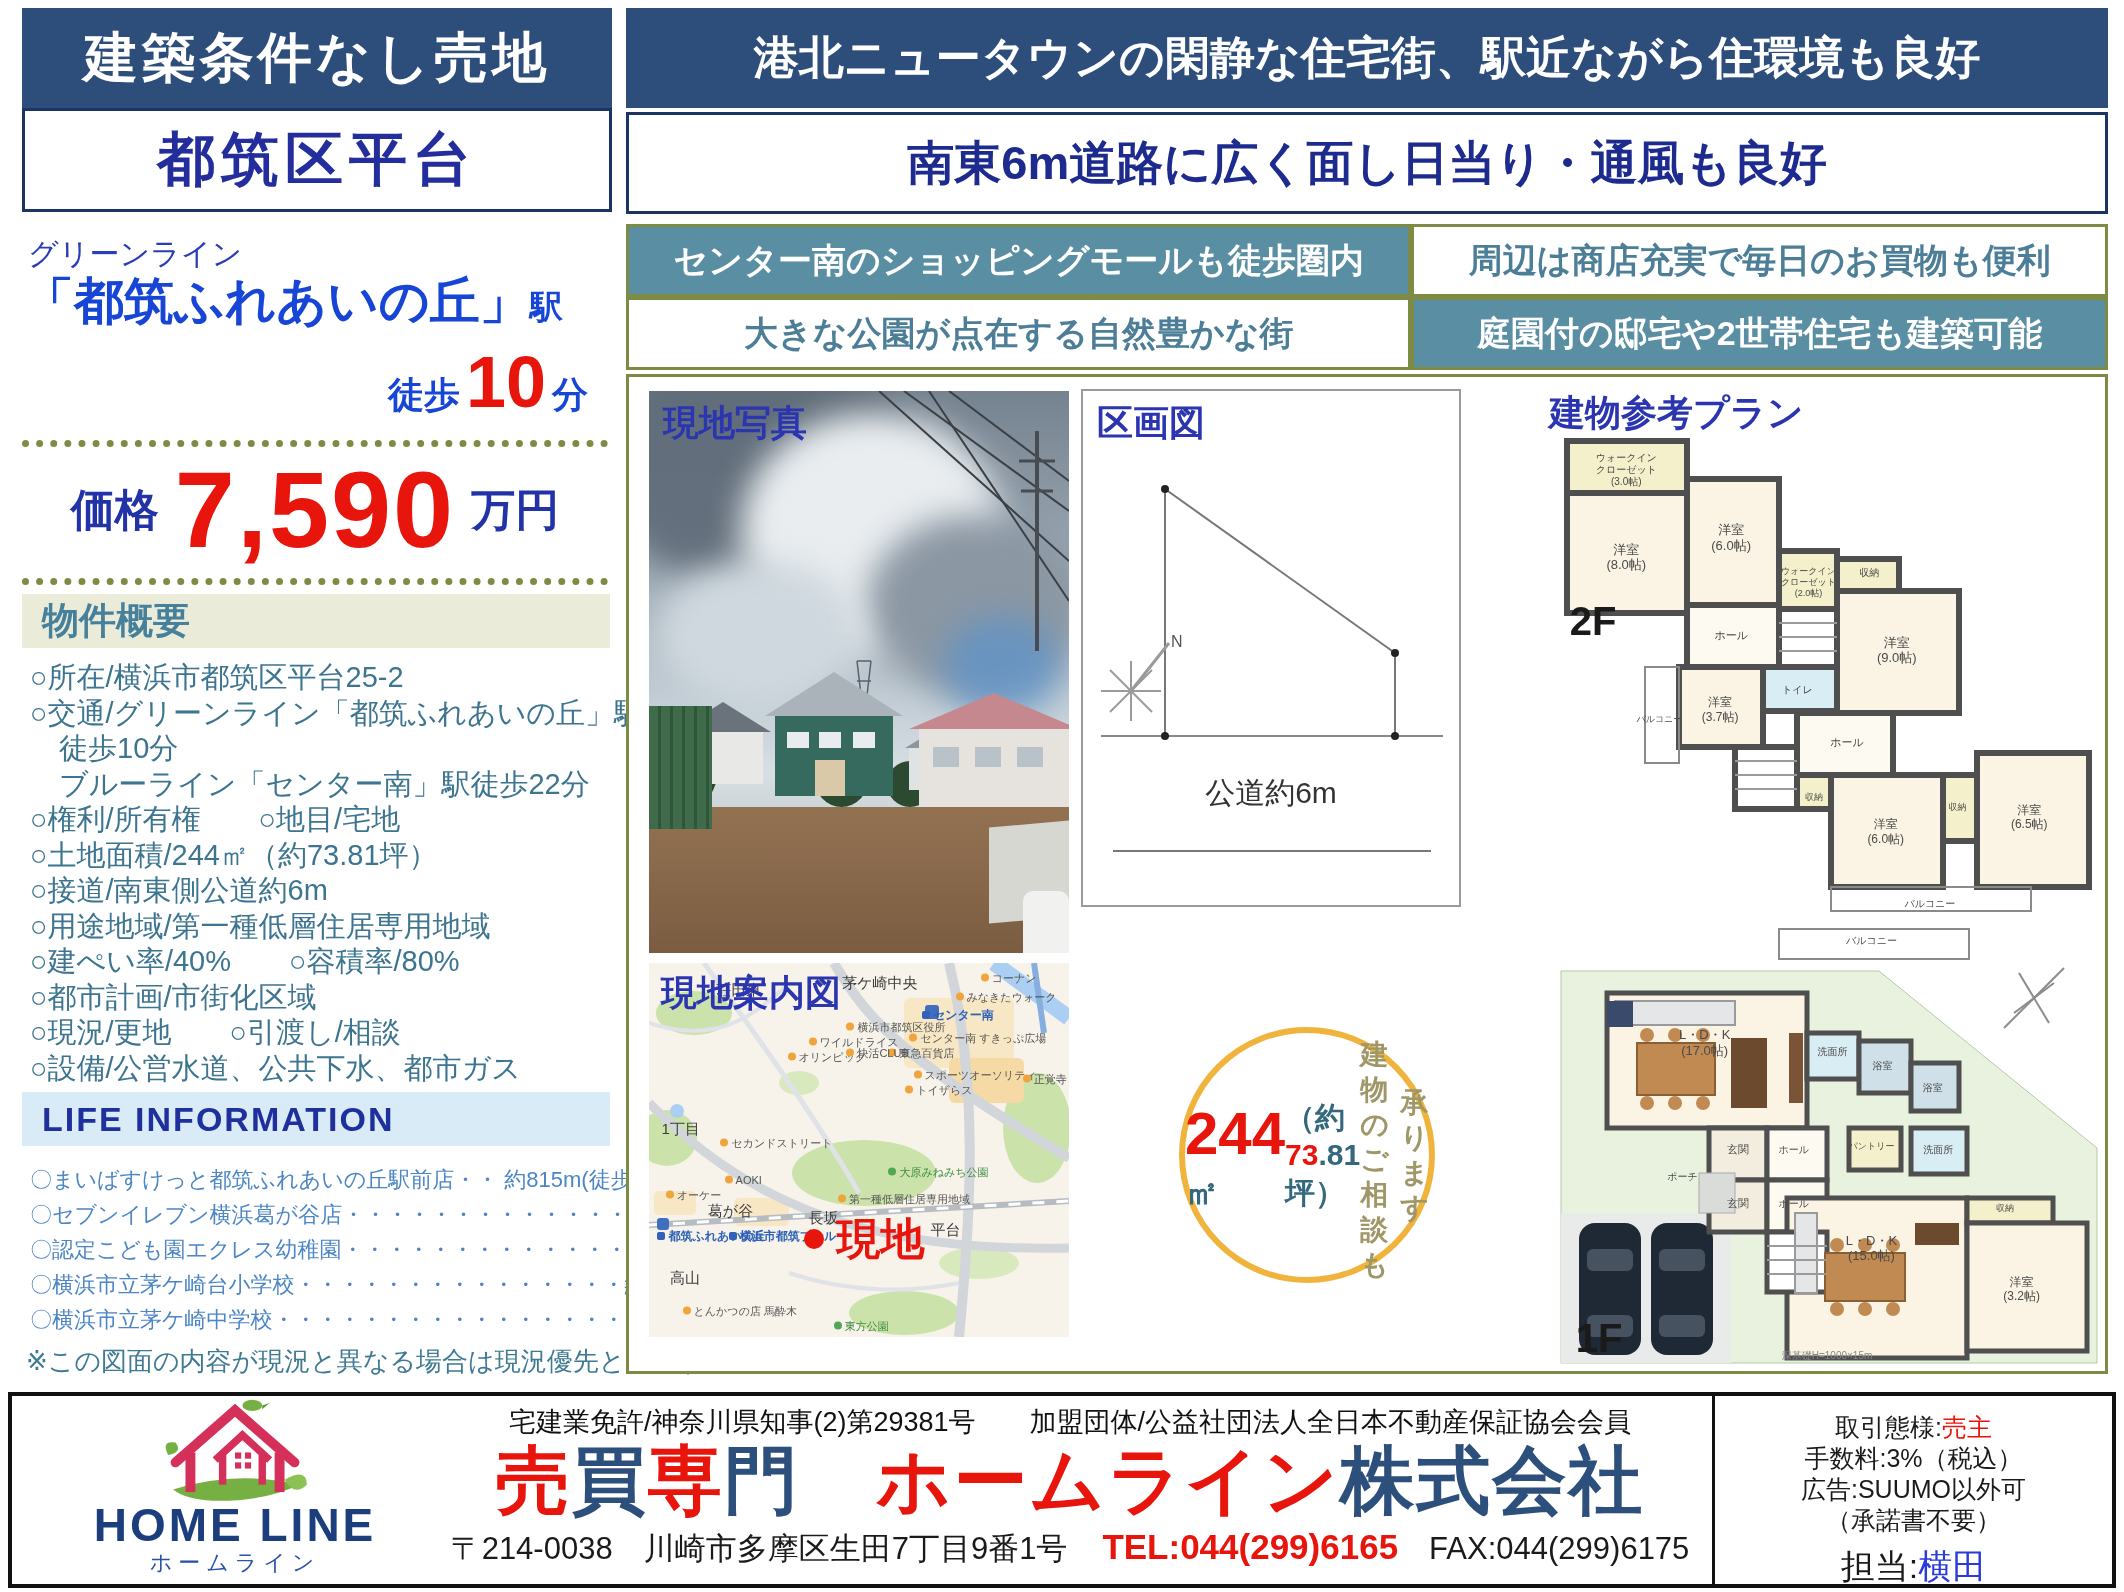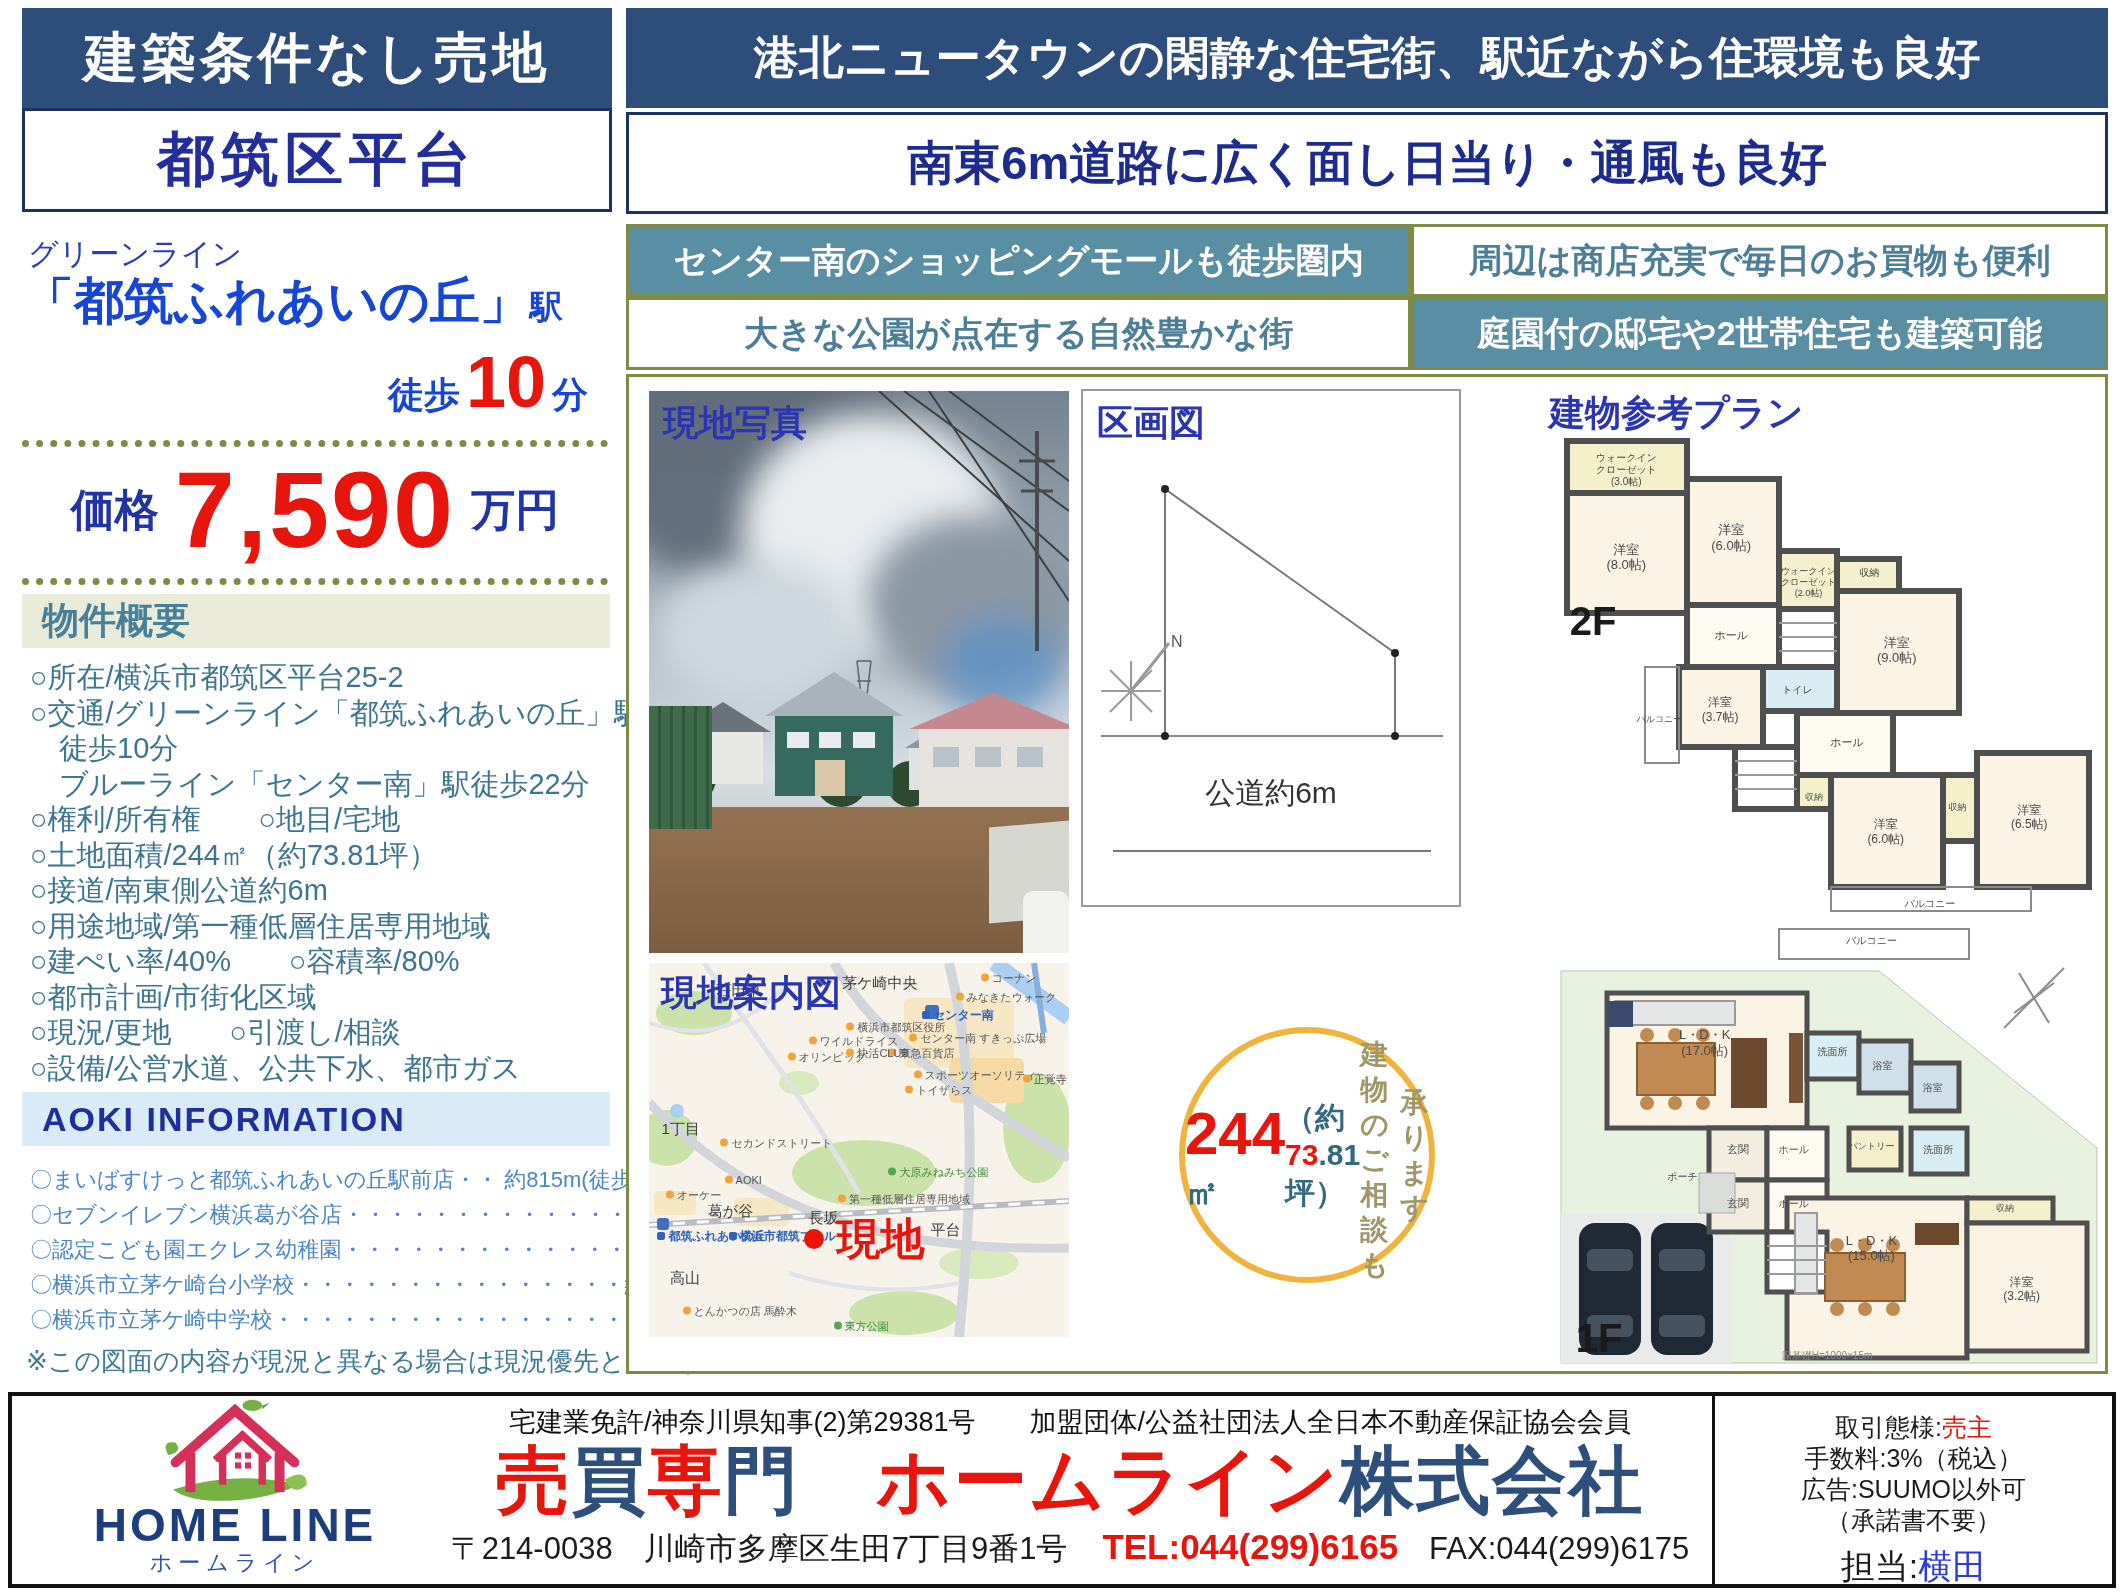--- a/index.html
+++ b/index.html
@@ -175,21 +175,21 @@
       <div class="outline-item">○権利/所有権　　○地目/宅地</div>
       <div class="outline-item">○土地面積/244㎡（約73.81坪）</div>
       <div class="outline-item">○接道/南東側公道約6m</div>
       <div class="outline-item">○用途地域/第一種低層住居専用地域</div>
       <div class="outline-item">○建ぺい率/40%　　○容積率/80%</div>
       <div class="outline-item">○都市計画/市街化区域</div>
       <div class="outline-item">○現況/更地　　○引渡し/相談</div>
       <div class="outline-item">○設備/公営水道、公共下水、都市ガス</div>
     </div>
 
-  <div class="abs" id="life-hdr">AOKI  INFORMATION</div>
+  <div class="abs" id="life-hdr">LIFE  INFORMATION</div>
   <div class="abs" id="life-list">
       <div class="life-item">〇まいばすけっと都筑ふれあいの丘駅前店・・ 約815m(徒歩10分)</div>
       <div class="life-item">〇セブンイレブン横浜葛が谷店・・・・・・・・・・・・・約554m(徒歩7分)</div>
       <div class="life-item">〇認定こども園エクレス幼稚園・・・・・・・・・・・・・約558m(徒歩7分)</div>
       <div class="life-item">〇横浜市立茅ケ崎台小学校・・・・・・・・・・・・・・・約297m(徒歩4分)</div>
       <div class="life-item">〇横浜市立茅ケ崎中学校・・・・・・・・・・・・・・・・・約1951m(徒歩25分)</div>
     </div>
 
   <div class="abs" id="note">※この図面の内容が現況と異なる場合は現況優先とします。</div>
 
@@ -275,21 +275,21 @@
         <rect x="8" y="255" width="12" height="12" rx="3" fill="#3f6fbe"></rect>
       </svg>
       <div style="position:absolute;left:0;top:0;width:100%;height:100%;">
           <span class="pos-label k-town" style="left: 16%; top: 7%;">荘田東</span>
           <span class="pos-label k-town" style="left: 46%; top: 5%;">茅ケ崎中央</span>
           <span class="pos-label k-poi" style="left: 79%; top: 4%;">コーナン</span>
           <span class="pos-label k-poi" style="left: 73%; top: 9%;">みなきたウォーク</span>
           <span class="pos-label k-sta" style="left: 65%; top: 14%;">センター南</span>
           <span class="pos-label k-poi" style="left: 47%; top: 17%;">横浜市都筑区役所</span>
           <span class="pos-label k-poi" style="left: 62%; top: 20%;">センター南 すきっぷ広場</span>
-          <span class="pos-label k-poi" style="left: 38%; top: 21%; font-family: Liberation Mono, monospace;">ワイルドライス</span>
+          <span class="pos-label k-poi" style="left: 38%; top: 21%;">ワイルドライス</span>
           <span class="pos-label k-poi" style="left: 57%; top: 24%;">東急百貨店</span>
           <span class="pos-label k-poi" style="left: 33%; top: 25%;">オリンピック</span>
           <span class="pos-label k-poi" style="left: 47%; top: 24%;">快活CLUB</span>
           <span class="pos-label k-poi" style="left: 63%; top: 30%;">スポーツオーソリティ</span>
           <span class="pos-label k-poi" style="left: 61%; top: 34%;">トイザらス</span>
           <span class="pos-label k-poi" style="left: 89%; top: 31%;">正覚寺</span>
           <span class="pos-label k-town" style="left: 3%; top: 44%;">1丁目</span>
           <span class="pos-label k-poi" style="left: 17%; top: 48%;">セカンドストリート</span>
           <span class="pos-label k-park" style="left: 57%; top: 56%;">大原みねみち公園</span>
           <span class="pos-label k-poi" style="left: 18%; top: 58%;">AOKI</span>

